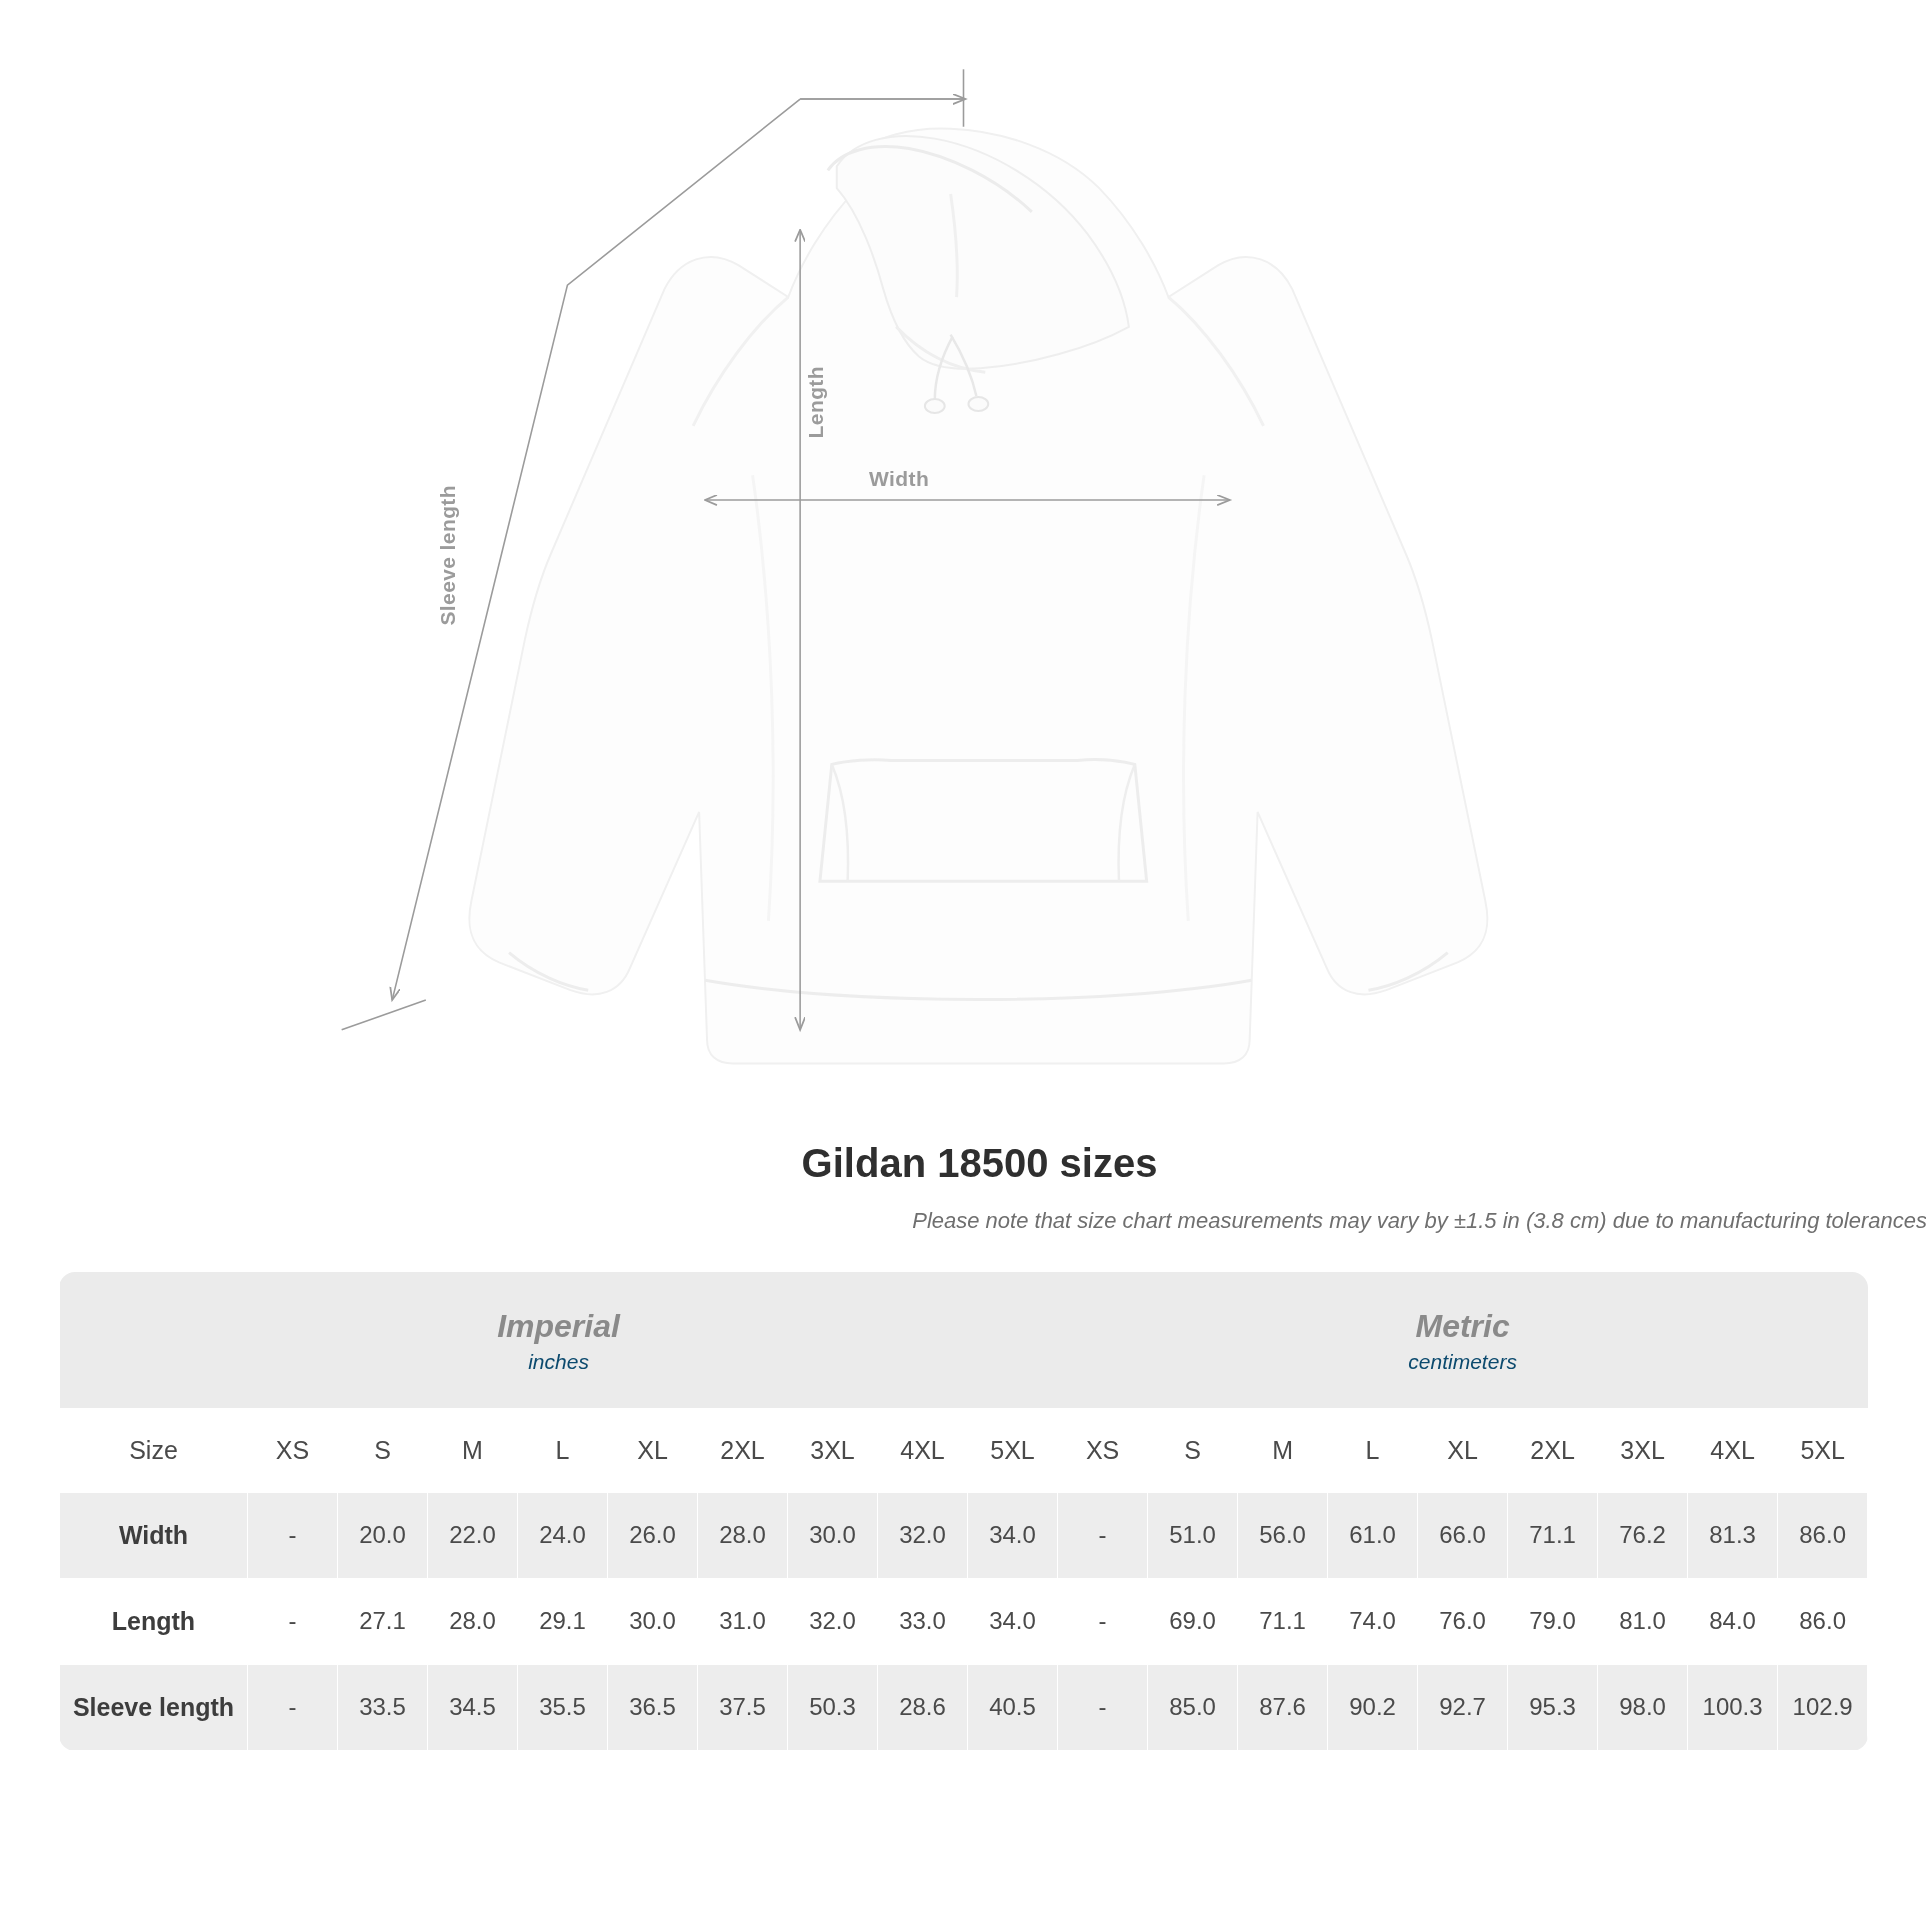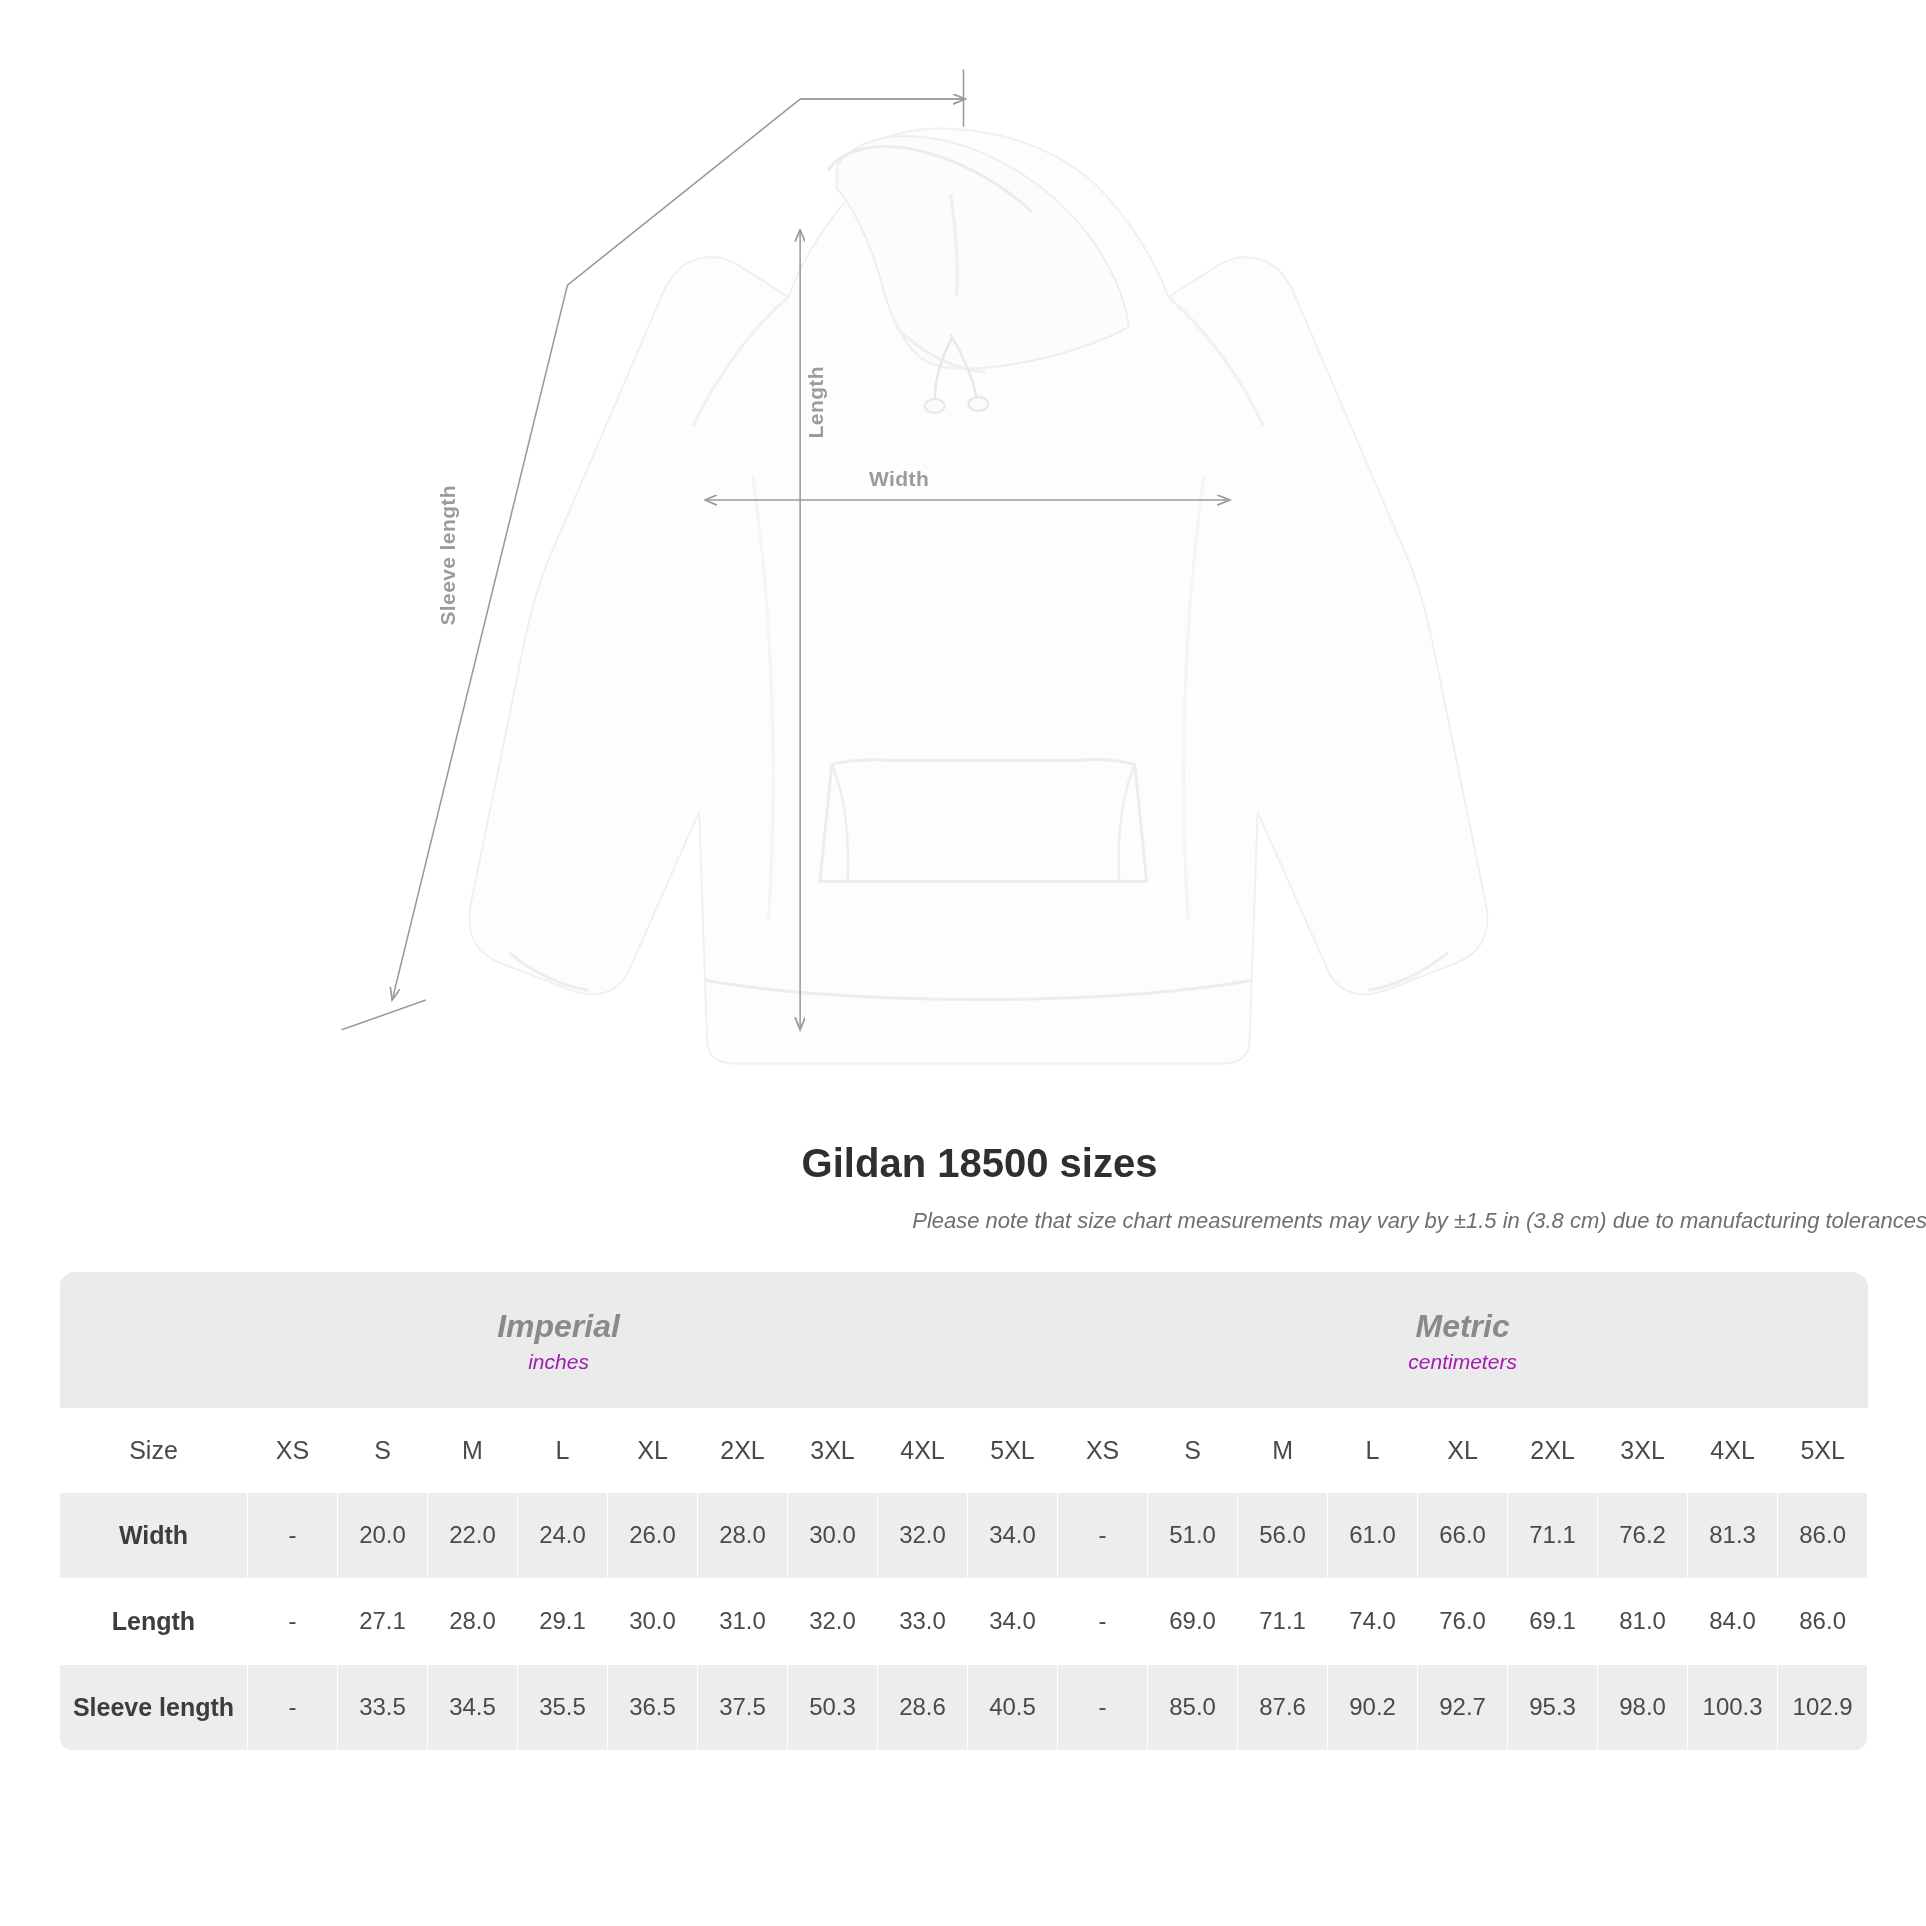--- a/index.html
+++ b/index.html
@@ -99,21 +99,21 @@
   .unit-name {
     font-size: 32px;
     font-weight: bold;
     font-style: italic;
     color: #8a8a8a;
     line-height: 1.25;
   }
   .unit-sub {
     font-size: 21px;
     font-style: italic;
-    color: #a21caf;
+    color: #0c4a6e;
     line-height: 1.5;
   }
   tr.head-row td {
     background: #ffffff;
     font-weight: normal;
     font-size: 25px;
     color: #4a4a4a;
     height: 81px;
   }
   tr.head-row td.rowlabel {
@@ -342,21 +342,21 @@
           <td>30.0</td>
           <td>31.0</td>
           <td>32.0</td>
           <td>33.0</td>
           <td>34.0</td>
           <td>-</td>
           <td>69.0</td>
           <td>71.1</td>
           <td>74.0</td>
           <td>76.0</td>
-          <td>69.1</td>
+          <td>79.0</td>
           <td>81.0</td>
           <td>84.0</td>
           <td>86.0</td>
         </tr>
 
         <tr class="data-row shade">
           <td class="rowlabel">Sleeve length</td>
           <td>-</td>
           <td>33.5</td>
           <td>34.5</td>

